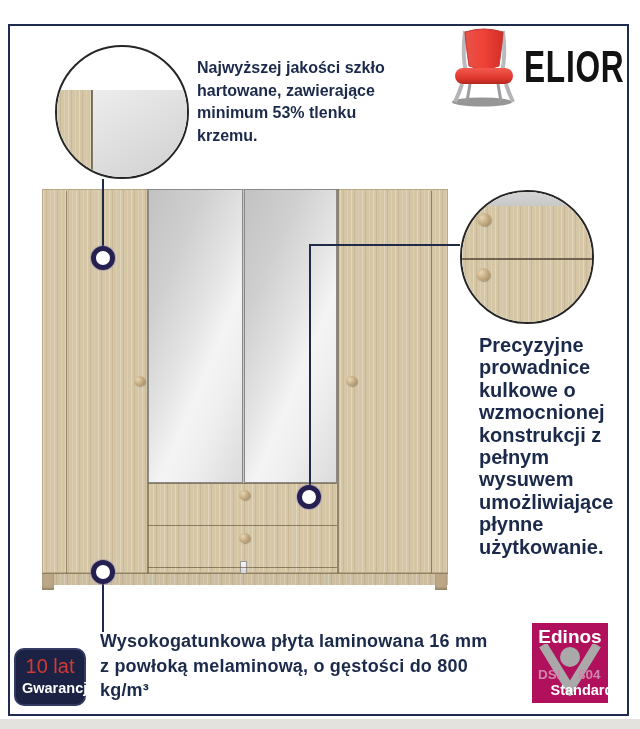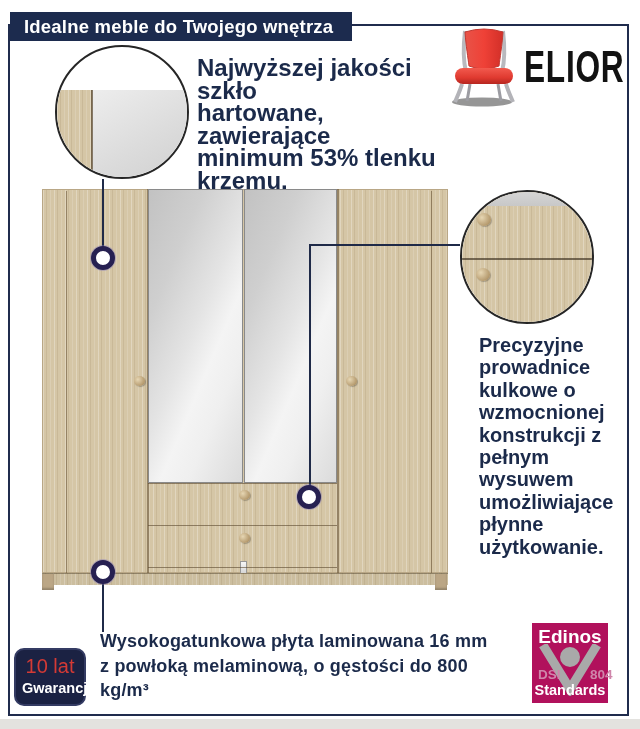--- a/index.html
+++ b/index.html
@@ -65,52 +65,49 @@
   .c2-line{position:absolute; left:0; top:66px; width:134px; height:2px; background:rgba(60,48,30,.65);}
 
   
   .nline{position:absolute; background:#1f2a48;}
   .dot{position:absolute; width:24px; height:24px; border-radius:50%;
     background:#ffffff; border:5px solid #262051; box-sizing:border-box;
     box-shadow:0 0 0 1px rgba(130,120,190,.4);}
 
   
   .ann{position:absolute; color:#1b2a4a; font-weight:bold; white-space:pre-line;}
-  .t-glass{left:197px; top:57px; width:250px; font-size:24px; line-height:22.5px;}
+  .t-glass{left:197px; top:57px; width:250px; font-size:16px; line-height:22.5px;}
   .t-slides{left:479px; top:334px; width:140px; font-size:20px; line-height:22.4px;}
   .t-board{left:100px; top:629px; width:440px; font-size:18px; line-height:24.6px; letter-spacing:.2px;}
 
   
   .warranty{position:absolute; left:14px; top:648px; width:72px; height:58px;
     background:#1b2243; border:2px solid #343b63; border-radius:10px; box-sizing:border-box;
     text-align:center;}
   .warranty .y{color:#d43a35; font-weight:normal; font-size:20px; line-height:26px; margin-top:3px;}
   .warranty .g{color:#ffffff; font-weight:bold; font-size:14.5px; line-height:18px;margin-left:6px;}
 
   
   .edinos{position:absolute; left:532px; top:623px; width:76px; height:80px; background:#b1115c;}
   .edinos .brand{position:absolute; left:0; top:3px; width:76px; text-align:center;
     color:#fff; font-weight:bold; font-size:19px;}
   .edinos .vmark{position:absolute; left:4px; top:21px;}
   .edinos .dsi,.edinos .n804{position:absolute; top:44px; color:#cf86ab; font-weight:bold; font-size:13.5px;}
-  .edinos .dsi{left:6px;} .edinos .n804{left:46px;margin-left:12px;}
+  .edinos .dsi{left:6px;} .edinos .n804{left:46px;}
   .edinos .std{position:absolute; left:0; top:59px; width:76px; text-align:center;
-    color:#fff; font-weight:bold; font-size:14.5px;}
+    color:#fff; font-weight:bold; font-size:14.5px;padding-left:16px;}
 </style>
 </head>
 <body>
 
 <div class="page">
 
   <div class="frame"></div>
   <div class="bottom-strip"></div>
 
-  <div class="banner">
-    <span>Idealne meble do Twojego wnętrza</span>
-  </div>
 
   <div class="logo-chair">
     <svg viewBox="0 0 68 82" width="68" height="82">
       <defs>
         <linearGradient id="redback" x1="0" y1="0" x2="1" y2="0">
           <stop offset="0" stop-color="#e85348"></stop>
             <stop offset=".5" stop-color="#ef4137"></stop>
             <stop offset="1" stop-color="#d22f28"></stop>
         </linearGradient>
         <linearGradient id="redseat" x1="0" y1="0" x2="0" y2="1">

